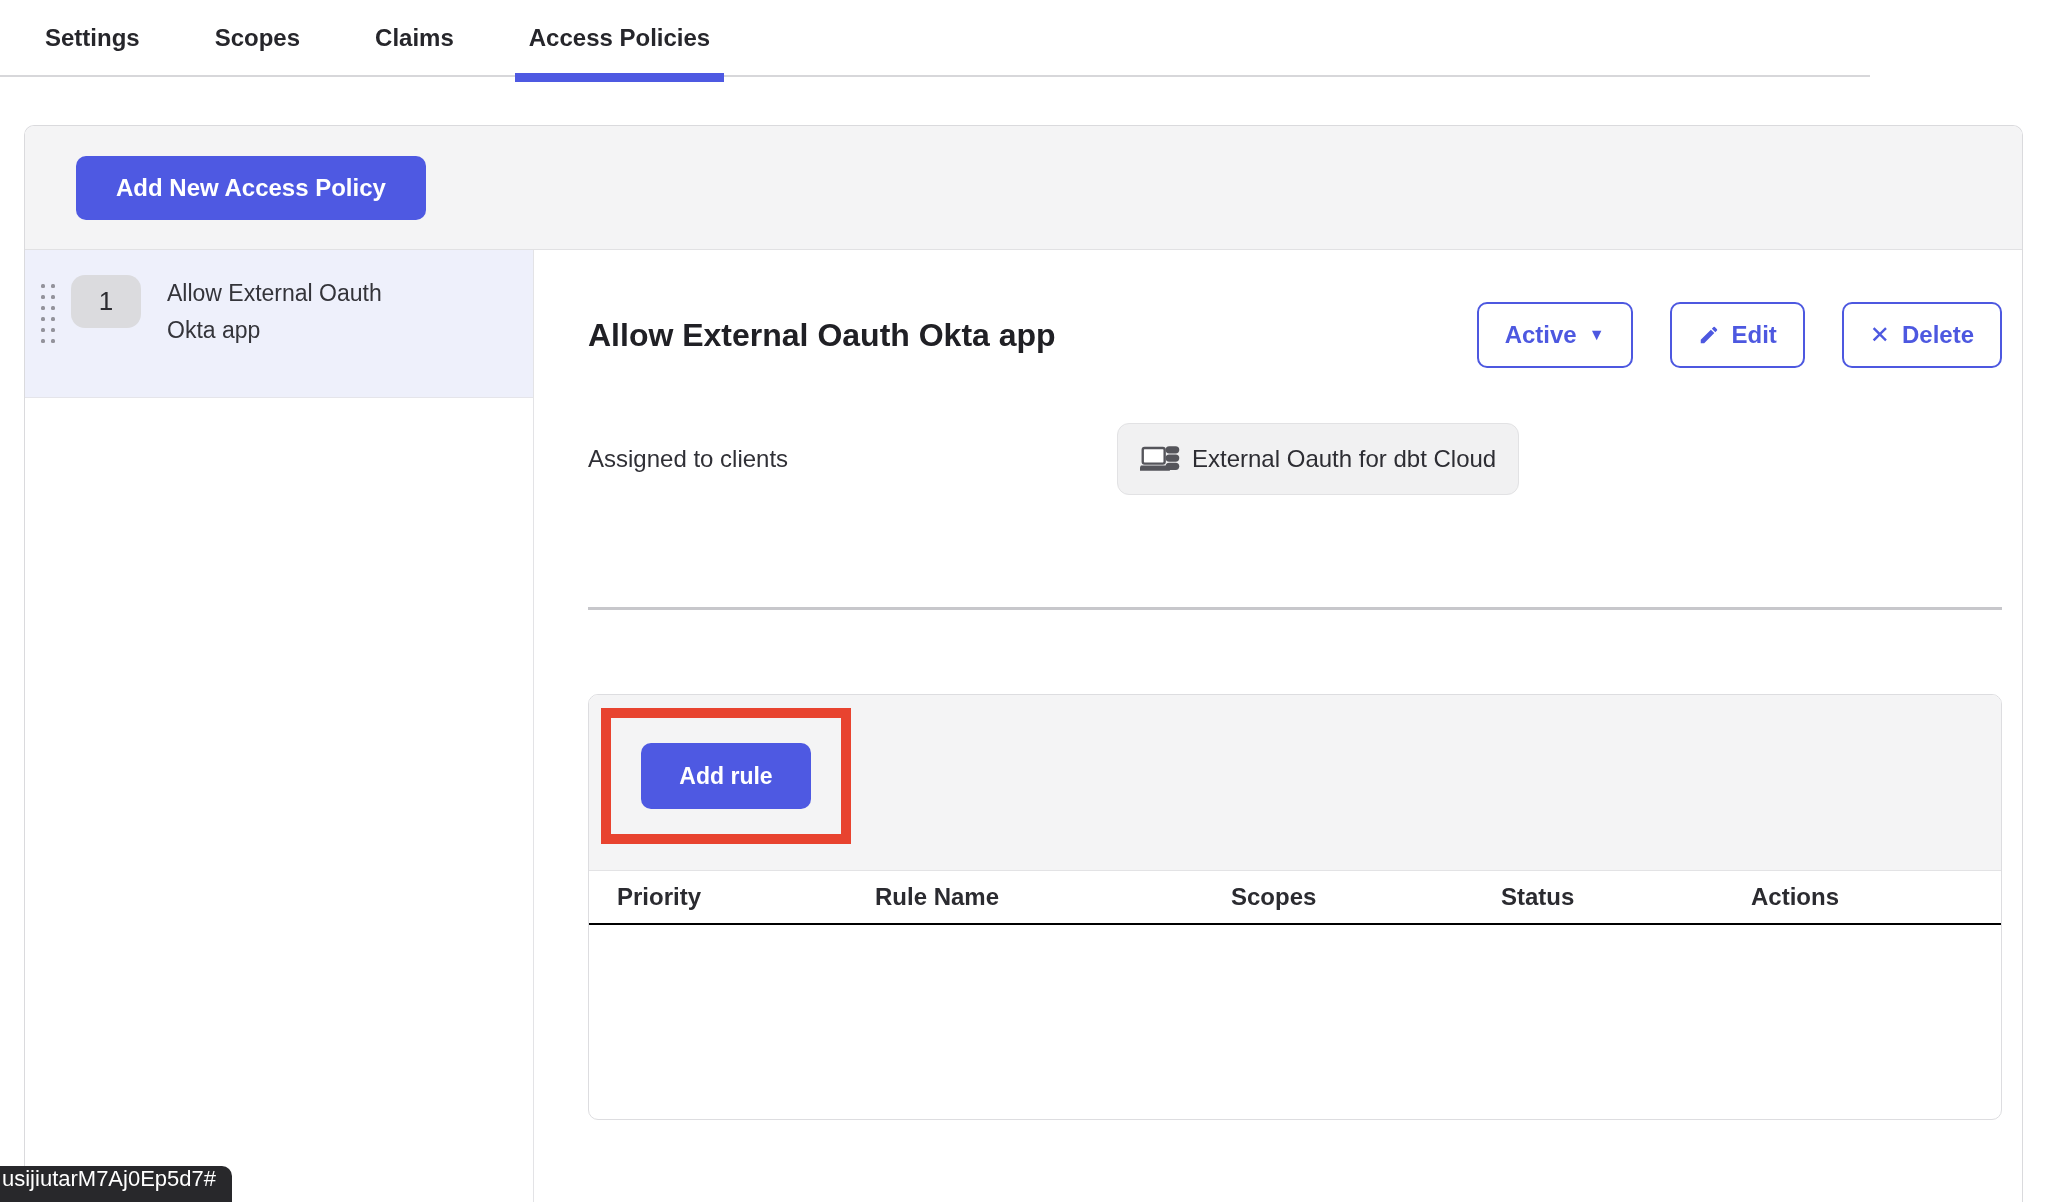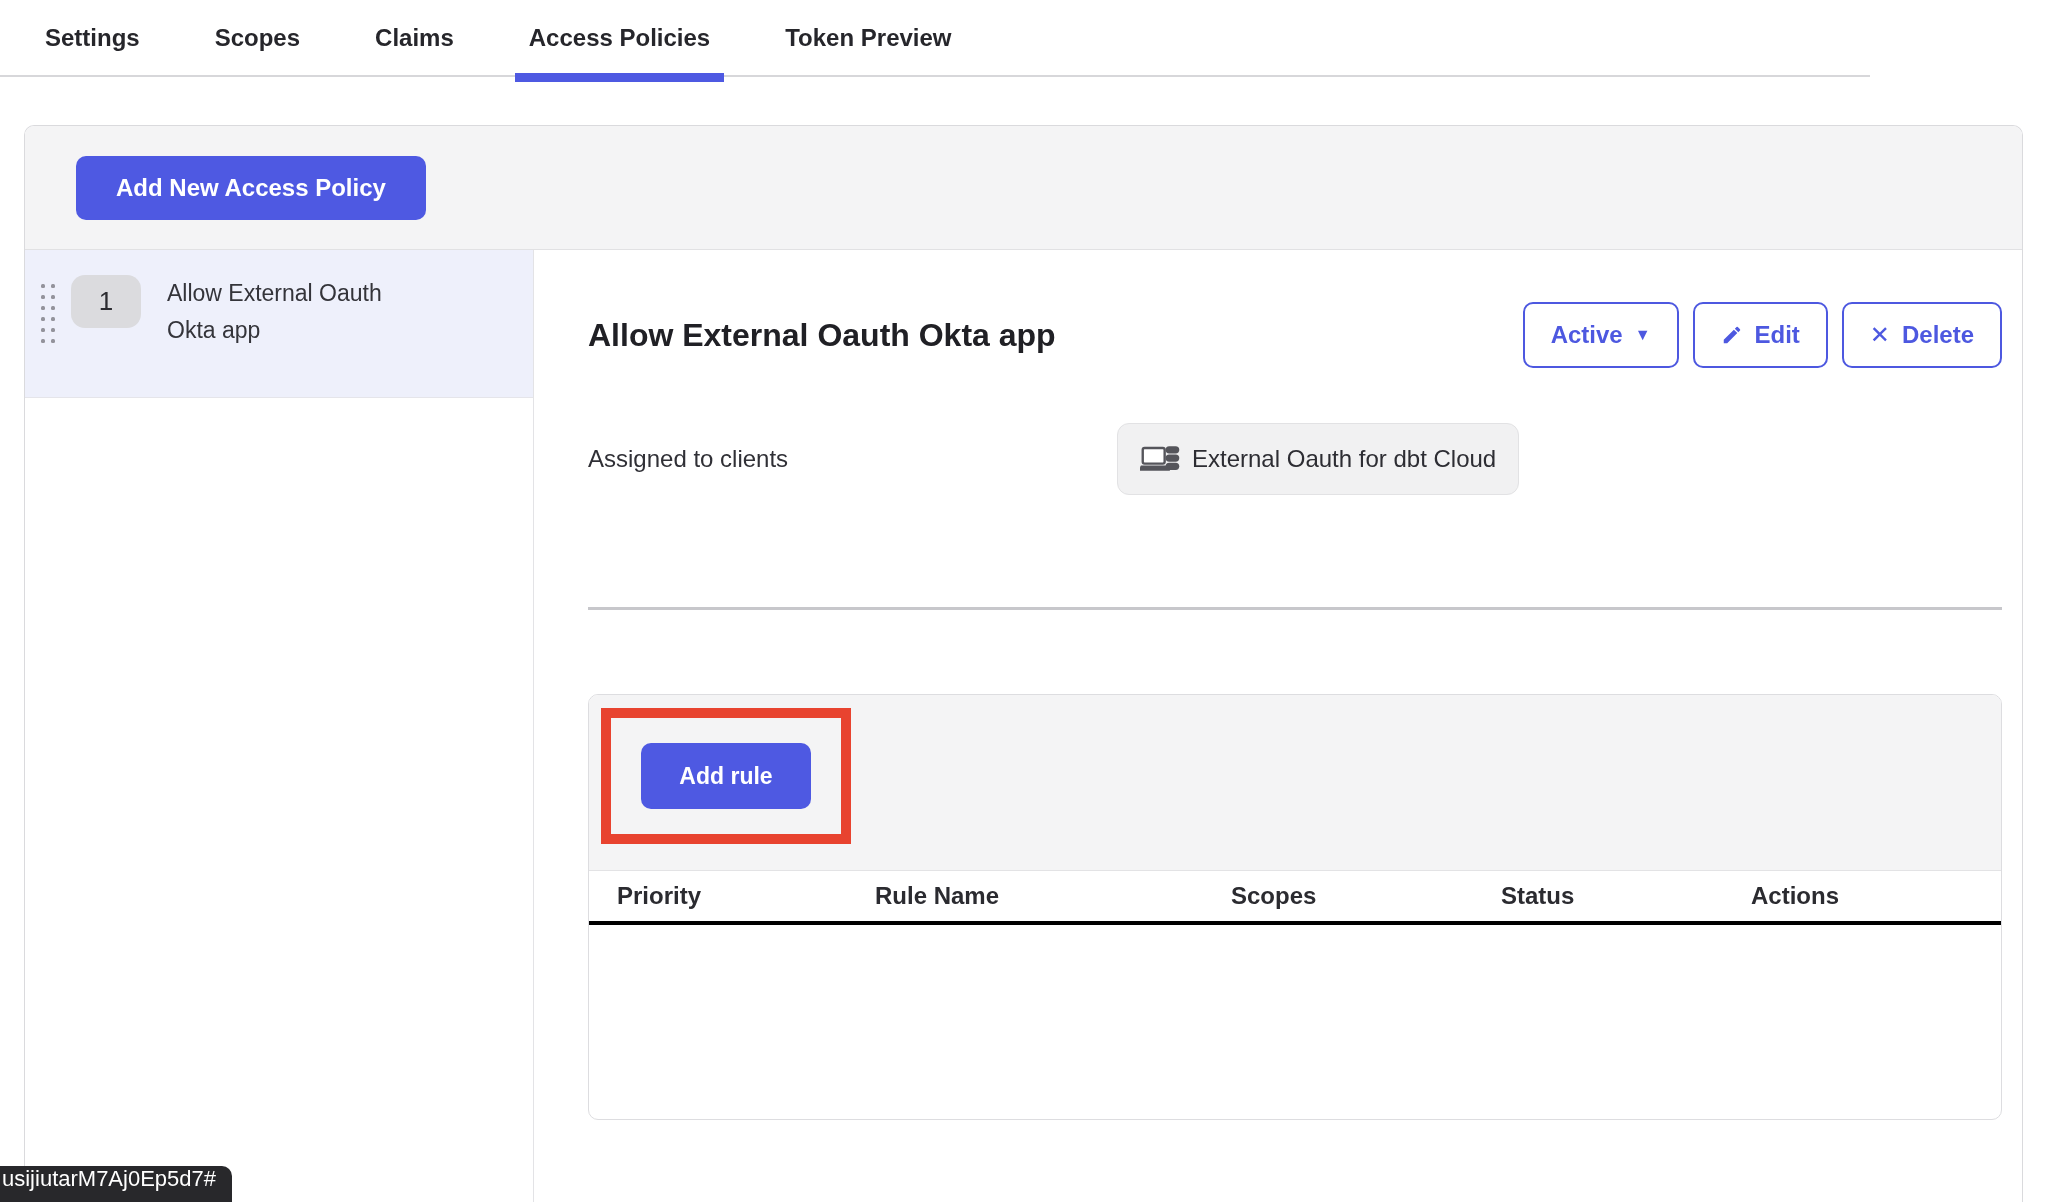--- a/index.html
+++ b/index.html
@@ -60,21 +60,21 @@
     font-size:26px; color:#2c2c31;
   }
   .policy-item-label {
     margin-left:26px; width:255px; font-size:23px; line-height:37px; color:#34343a;
   }
 
   
   .detail { flex:1; padding:0 20px 0 54px; position:relative; background:#fff; }
   .detail-header { margin-top:52px; height:66px; display:flex; align-items:center; }
   .detail-title { font-size:32px; font-weight:700; color:#202025; }
-  .detail-actions { margin-left:auto; display:flex; gap:14px; }
+  .detail-actions { margin-left:auto; display:flex; gap:37px; }
   .btn-outline {
     display:inline-flex; align-items:center; gap:12px; height:66px; padding:0 26px;
     background:#fff; border:2px solid #4d58e0; border-radius:10px;
     color:#4d58e0; font-size:24px; font-weight:700; cursor:pointer; font-family:inherit;
   }
   .caret { font-size:16px; line-height:1; }
   .x-glyph { font-size:24px; line-height:1; }
 
   .field-row { display:flex; margin-top:46px; align-items:flex-start; }
   .field-row.center { align-items:center; }
@@ -103,21 +103,21 @@
     border:10px solid #e8432f; padding:25px 30px; background:transparent;
   }
   .btn-add-rule {
     display:inline-flex; align-items:center; justify-content:center;
     width:170px; height:66px; background:#4e59e2; color:#fff;
     font-size:23px; font-weight:700; border:none; border-radius:10px; cursor:pointer;
     font-family:inherit;
   }
   .rules-thead {
     height:54px; display:flex; align-items:center; padding-left:28px;
-    border-bottom:4px solid #000000; font-size:24px; font-weight:700; color:#2b2b30;
+    border-bottom:2px solid #000000; font-size:24px; font-weight:700; color:#2b2b30;
   }
   .col-priority { width:258px; } .col-rulename { width:356px; }
   .col-scopes { width:270px; }  .col-status { width:250px; }
   .col-actions { flex:1; }
   .rules-tbody { height:174px; background:#fff; }
 
   
   .link-preview {
     position:absolute; left:0; bottom:0; height:36px; z-index:5;
     background:#28282b; color:#fff; font-size:22px;
@@ -138,23 +138,20 @@
     </div>
     <div class="tab">
       <span>Scopes</span>
     </div>
     <div class="tab">
       <span>Claims</span>
     </div>
     <div class="tab active">
       <span>Access Policies</span>
       <span class="tab-underline"></span>
-    </div>
-    <div class="tab">
-      <span>Token Preview</span>
     </div>
   </div>
 
   <div class="panel">
 
     <div class="panel-toolbar">
       <button class="btn-primary">Add New Access Policy</button>
     </div>
 
     <div class="panel-body">

